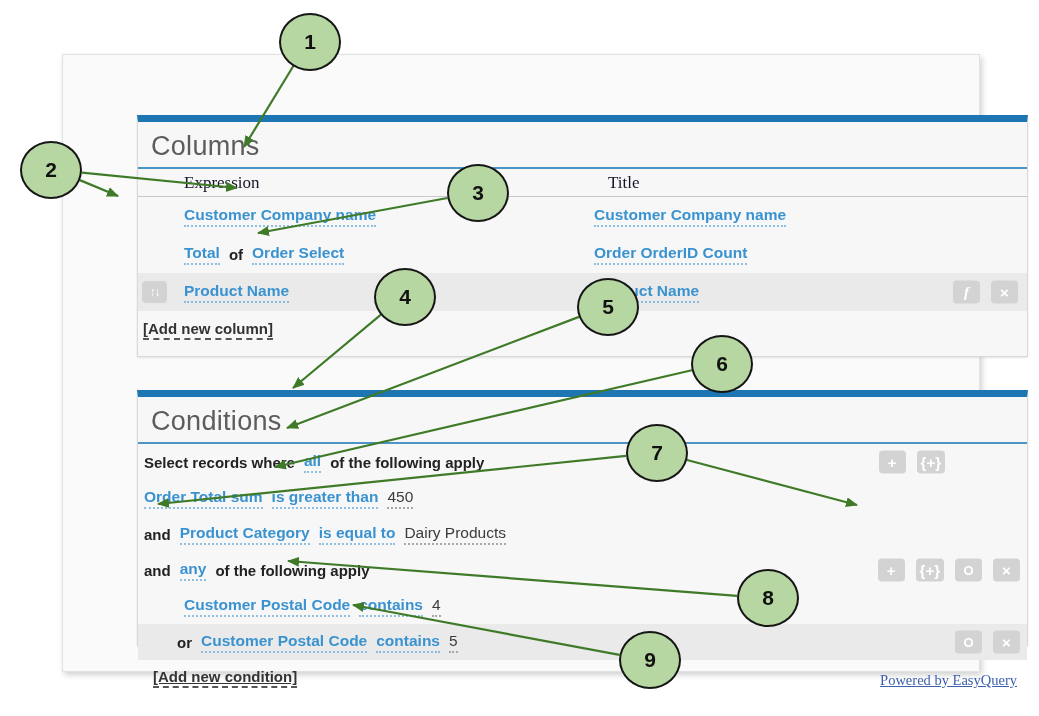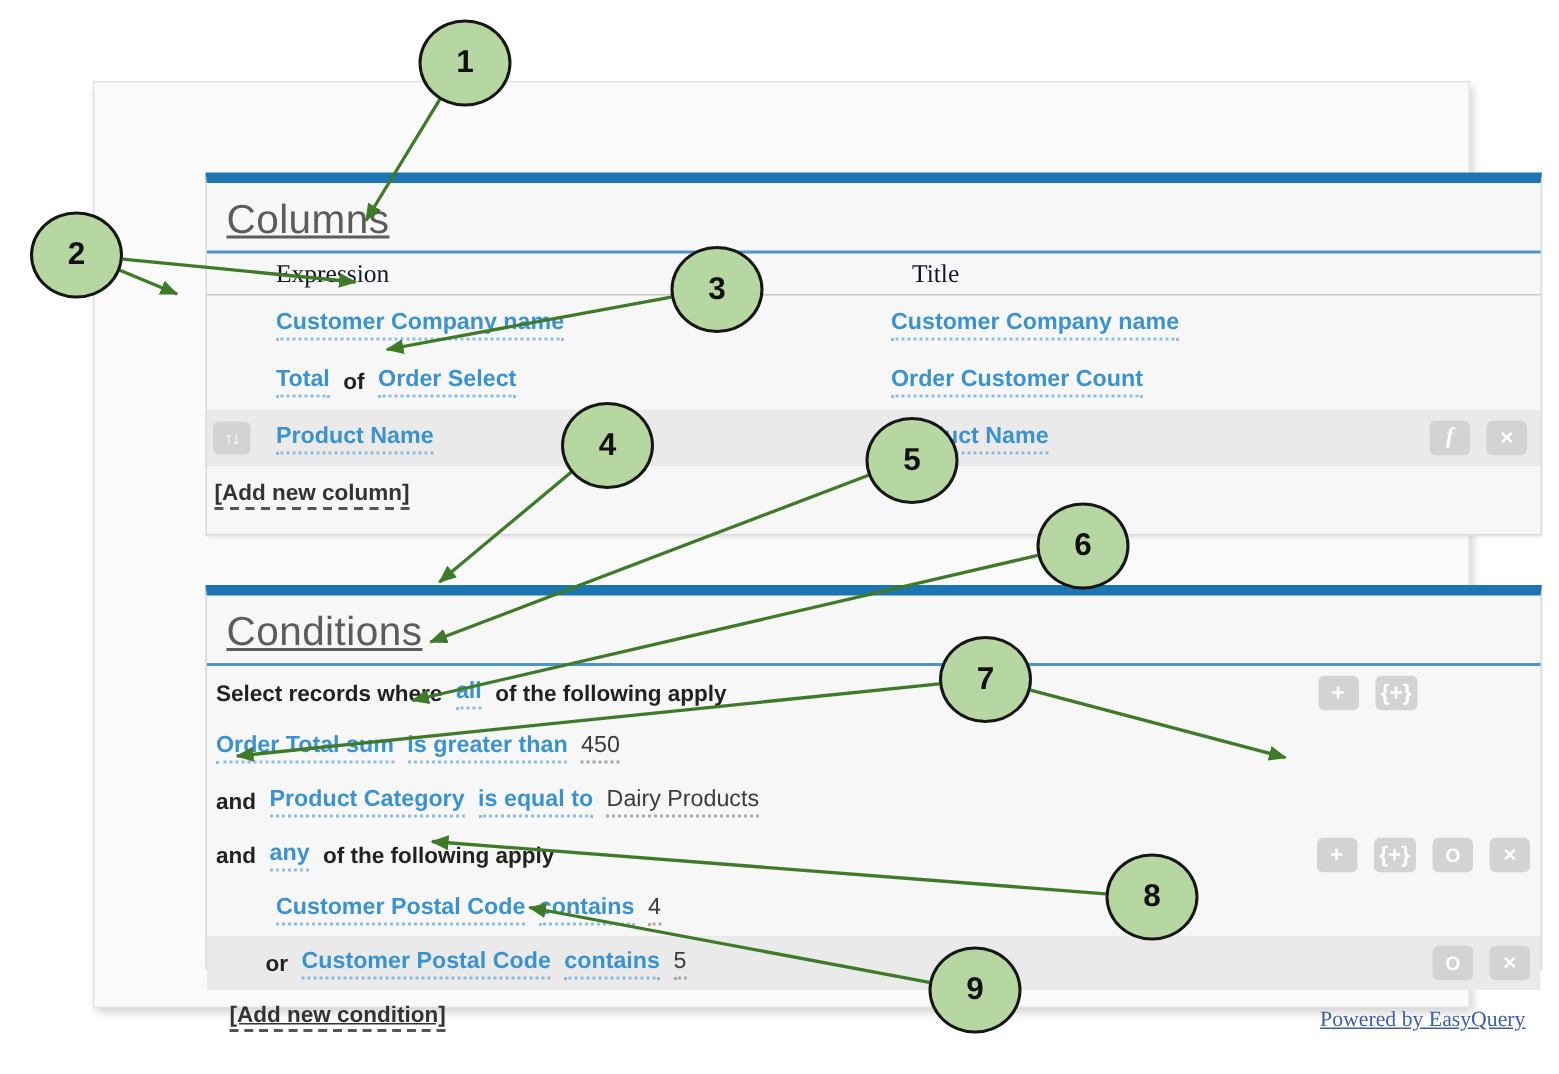--- a/index.html
+++ b/index.html
@@ -11,21 +11,21 @@
          background:#fafafa;border:1px solid #e2e2e2;
          box-shadow:2px 3px 6px rgba(0,0,0,.18);}
 
   
   .panel{position:absolute;left:74px;width:891px;background:#f7f7f7;
          border:1px solid #d9d9d9;border-top:7px solid #1d76b2;
          box-shadow:0 1px 2px rgba(0,0,0,.10);box-sizing:border-box;}
   #columns-panel{top:60px;height:242px;}
   #conditions-panel{top:335px;height:256px;}
 
-  .panel-title{font-size:27px;color:#5c5c5c;padding:9px 0 5px 13px;letter-spacing:.3px;text-decoration:underline;}
+  .panel-title{font-size:27px;color:#5c5c5c;padding:9px 0 5px 13px;letter-spacing:.3px;}
   .panel-rule{height:2px;background:#4d94c7;}
 
   
   .col-header{position:relative;height:27px;border-bottom:1px solid #c9c9c9;}
   .col-header .hx{position:absolute;left:46px;top:4px;}
   .col-header .ht{position:absolute;left:470px;top:4px;}
   .serifhead{font-family:"Liberation Serif",serif;font-size:17px;color:#15152a;}
 
   .col-row{position:relative;height:38px;}
   .col-row.selected{background:#eaeaea;}
@@ -98,21 +98,21 @@
         </div>
       </div>
 
       <div class="col-row">
         <div class="cell-expr">
           <span class="lnk">Total</span>
           <span class="txt">of</span>
           <span class="lnk">Order Select</span>
         </div>
         <div class="cell-title">
-          <span class="lnk">Order Customer Count</span>
+          <span class="lnk">Order OrderID Count</span>
         </div>
       </div>
 
       <div class="col-row selected">
         <span class="reorder">↑↓</span>
         <div class="cell-expr">
           <span class="lnk">Product Name</span>
         </div>
         <div class="cell-title">
           <span class="lnk">Product Name</span>

